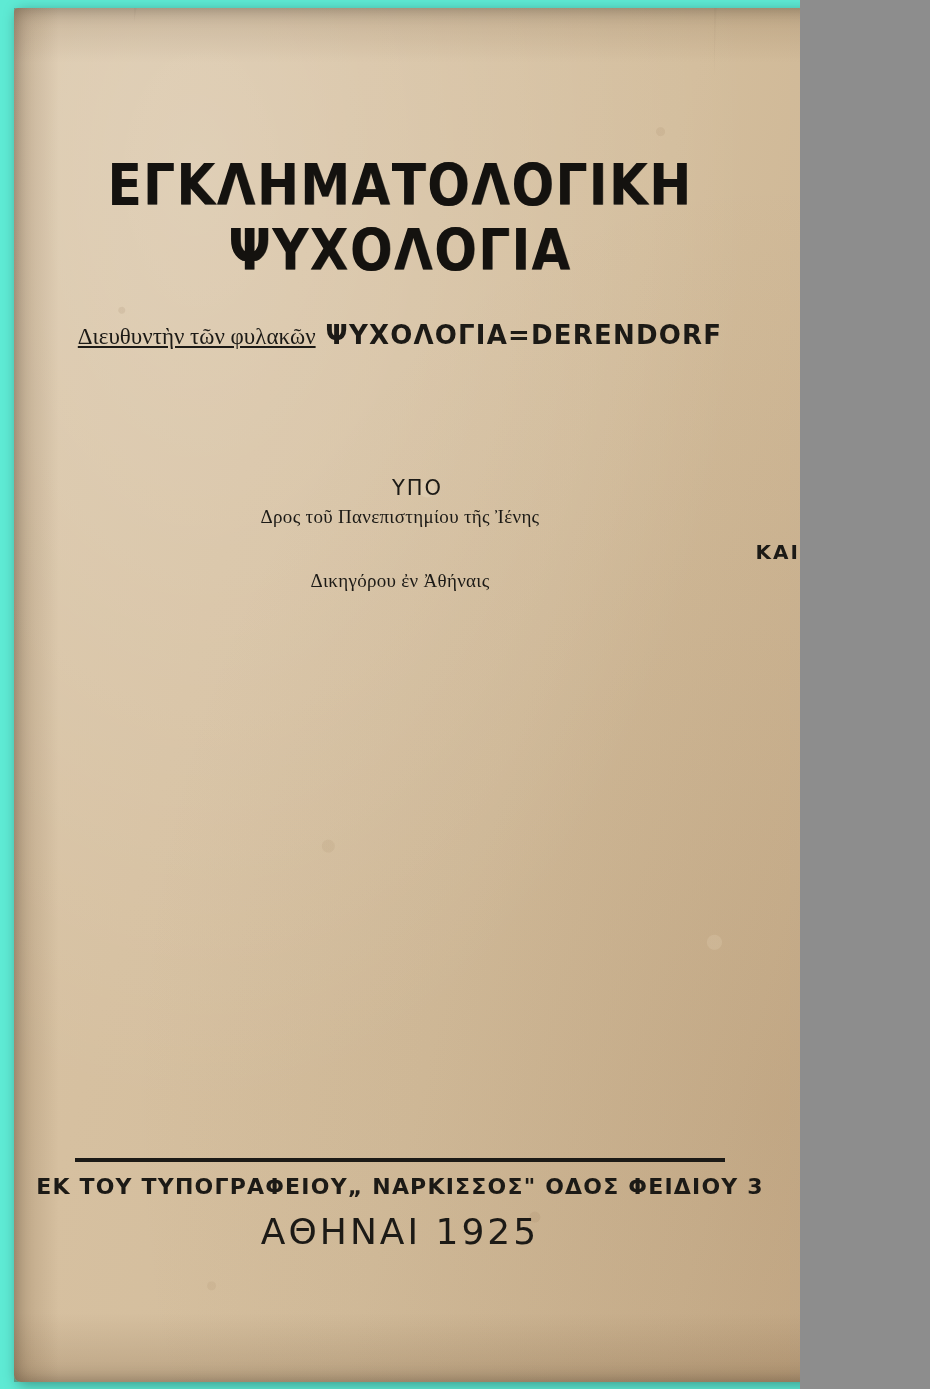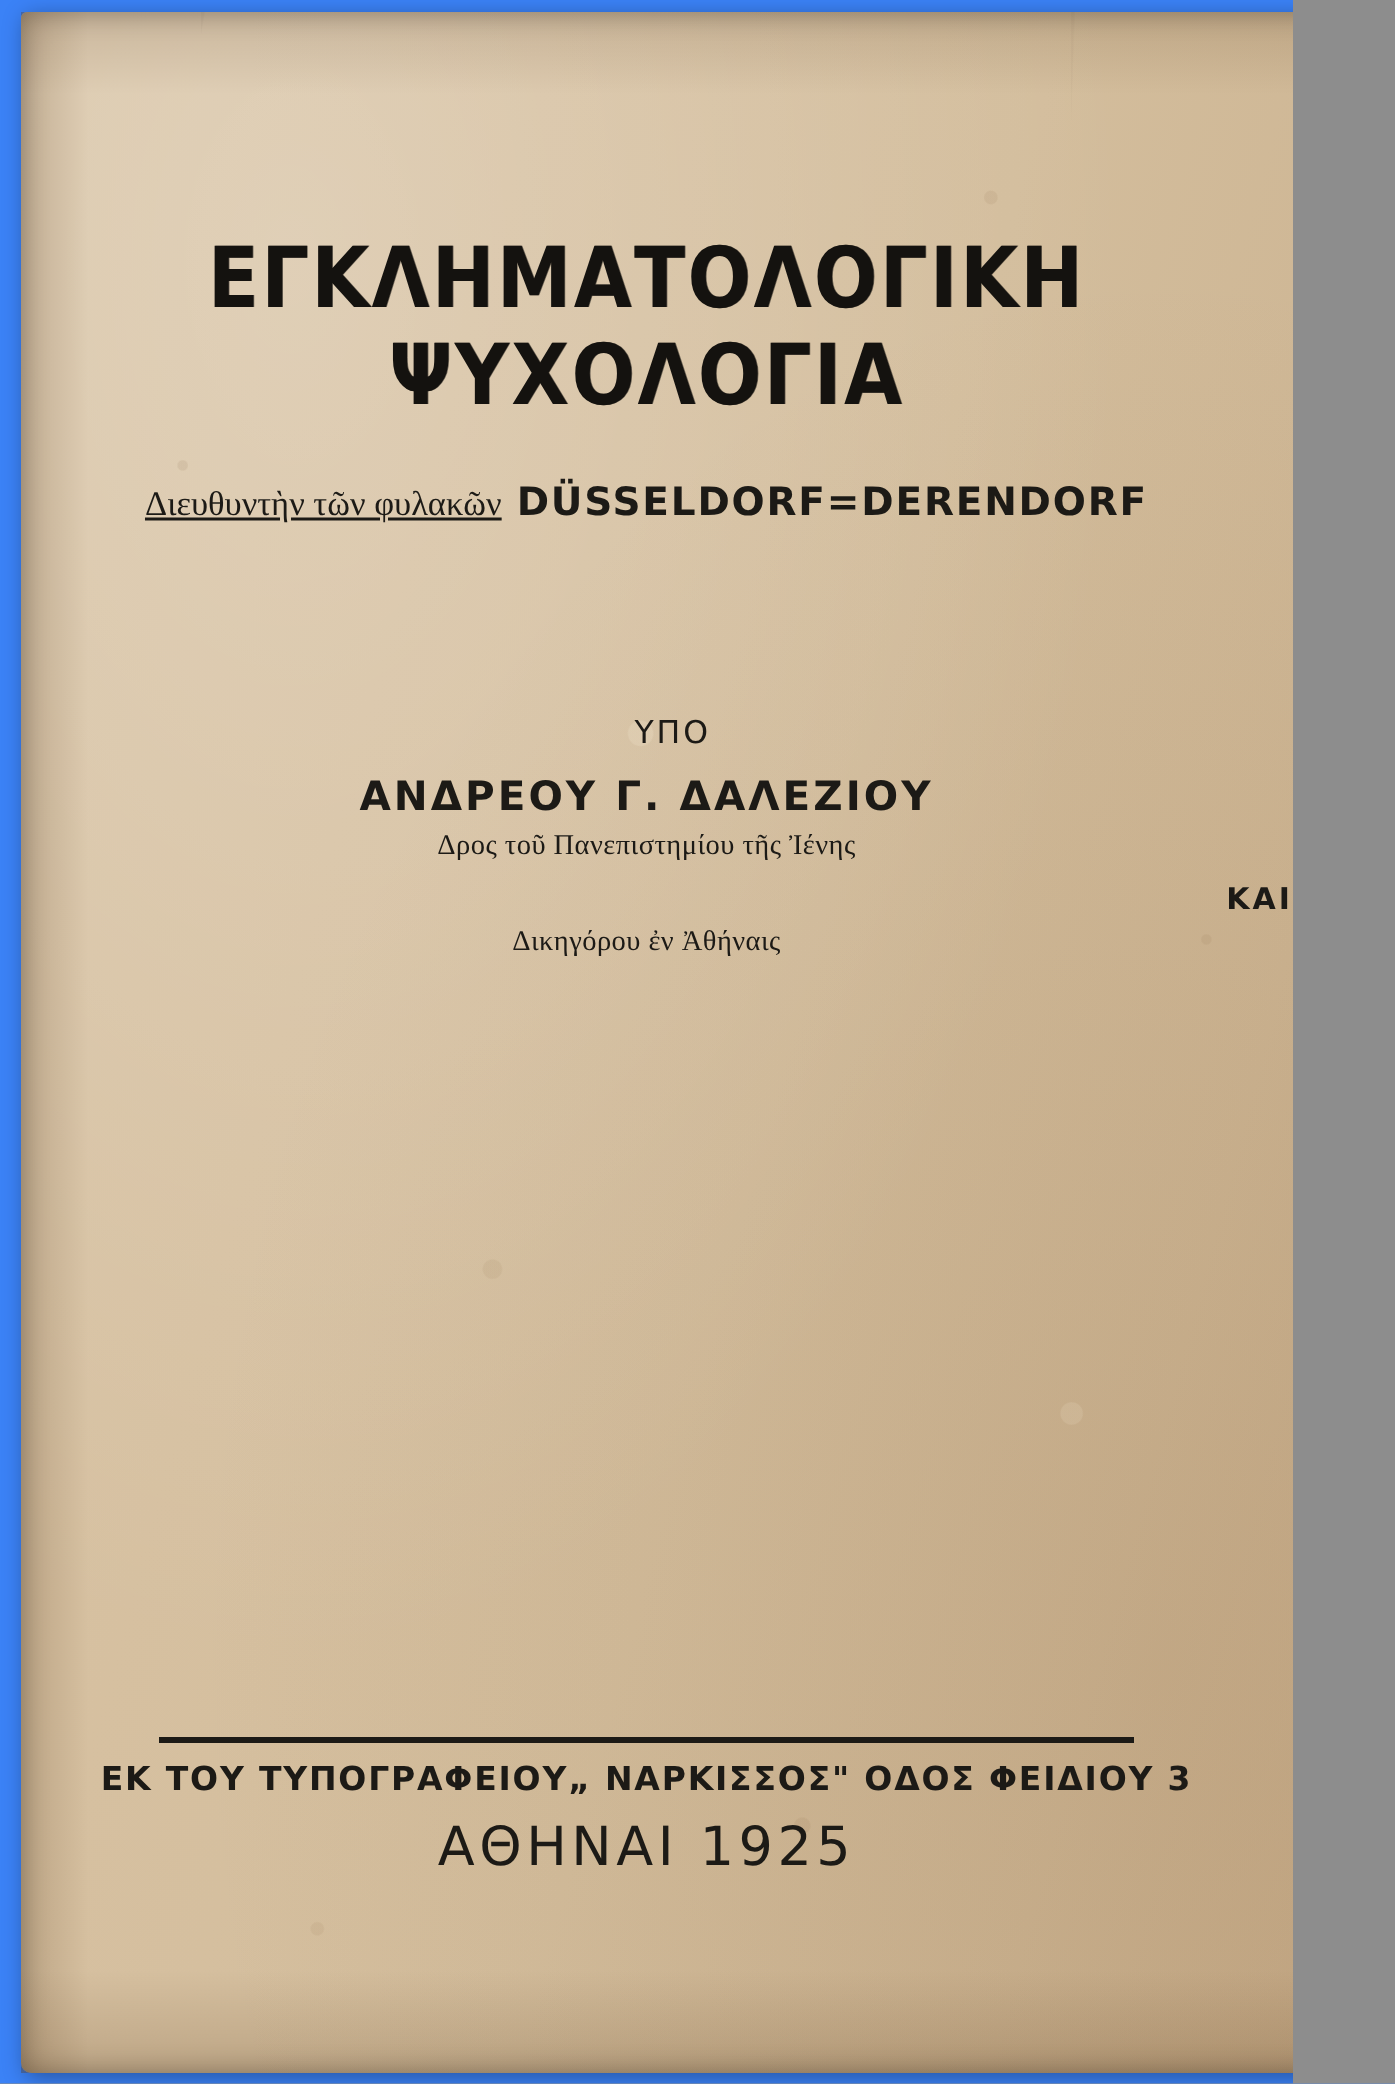--- a/index.html
+++ b/index.html
@@ -2,24 +2,24 @@
 <html><head>
 <meta charset="utf-8">
 <style>
   html, body {
     margin: 0;
     padding: 0;
     background: #8d8d8d;
   }
   .page {
     position: relative;
-    width: 862px;
+    width: 800px;
     height: 1389px;
     overflow: hidden;
-    background: #3b82f6;
+    background: #5eead4;
     font-family: "Liberation Serif", serif;
   }
 
   
   .sheet {
     position: absolute;
     left: 14px;
     top: 8px;
     width: 898px;
     height: 1374px;
@@ -200,26 +200,25 @@
     <div class="streaks"></div>
     <div class="edge-wear"></div>
   </div>
 
   <div class="content">
 
     <div class="title">ΕΓΚΛΗΜΑΤΟΛΟΓΙΚΗ ΨΥΧΟΛΟΓΙΑ</div>
 
 
     <div class="byline-2">
-      <span class="small">Διευθυντὴν τῶν φυλακῶν</span><span class="city">DÜSSELDORF=DERENDORF</span>
+      <span class="small">Διευθυντὴν τῶν φυλακῶν</span><span class="city">ΨΥΧΟΛΟΓΙΑ=DERENDORF</span>
     </div>
 
     <div class="block-authors">
       <div class="lbl-ypo">ΥΠΟ</div>
-      <div class="author-name">ΑΝΔΡΕΟΥ Γ. ΔΑΛΕΖΙΟΥ</div>
       <div class="author-sub">Δρος  τοῦ Πανεπιστημίου τῆς Ἰένης</div>
       <div class="lbl-kai">ΚΑΙ</div>
       <div class="author-sub">Δικηγόρου ἐν Ἀθήναις</div>
     </div>
 
     <div class="imprint">
       <div class="rule"></div>
       <div class="imprint-line">ΕΚ ΤΟΥ ΤΥΠΟΓΡΑΦΕΙΟΥ„ ΝΑΡΚΙΣΣΟΣ" ΟΔΟΣ ΦΕΙΔΙΟΥ 3</div>
       <div class="imprint-year">ΑΘΗΝΑΙ 1925</div>
     </div>

